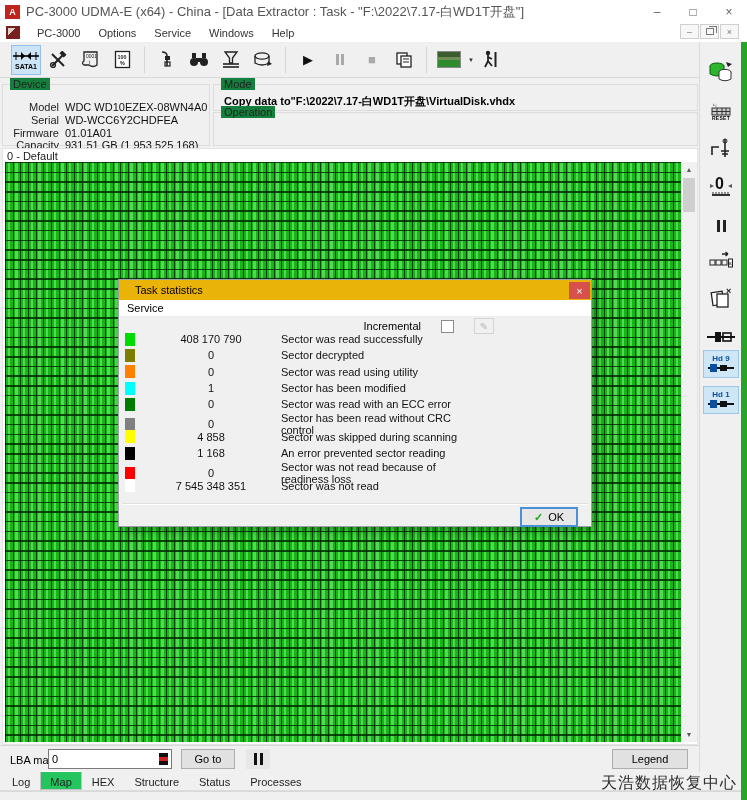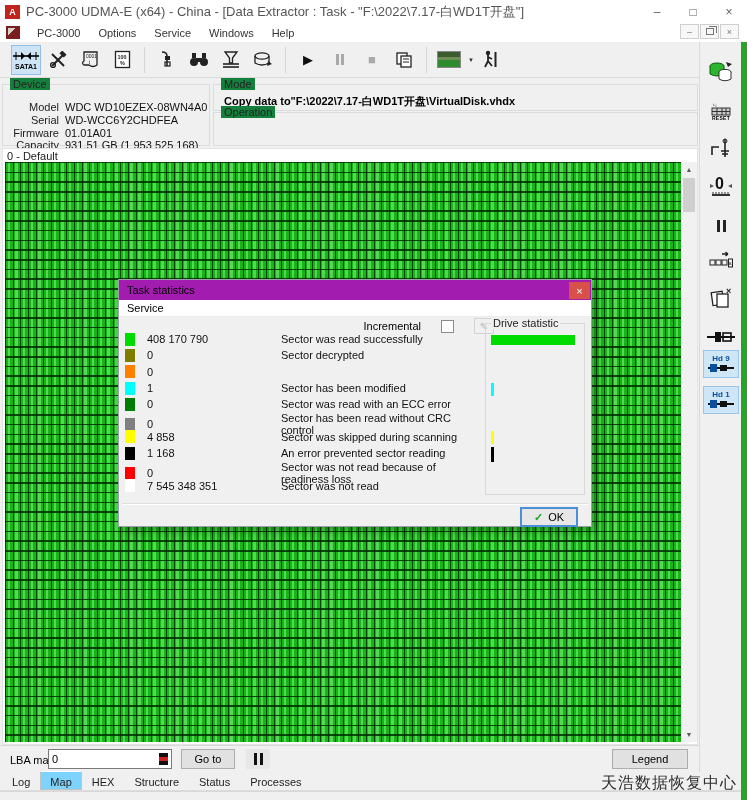--- a/index.html
+++ b/index.html
@@ -82,35 +82,35 @@
   .side-btn svg{display:block}
   .reset-text{font-size:5px;font-weight:bold;line-height:5px;letter-spacing:.3px}
   .hd-btn{background:#cfe6f7;border:1px solid #9cc6e8;height:28px}
   .hd-label{font-size:8px;font-weight:bold;color:#0a4f9e;line-height:8px}
   .side-pause i{display:inline-block;width:3px;height:12px;background:#222;margin:0 1.5px}
   .green-strip{position:absolute;left:741px;top:42px;width:6px;bottom:0;background:#28a428}
 
   
   .dialog{position:absolute;left:118px;top:279px;width:474px;height:248px;background:#f0f0f0;
           border:1px solid #9aa0a6;box-shadow:4px 4px 10px rgba(0,0,0,.35);z-index:20}
-  .dlg-titlebar{height:20px;background:#a21caf;display:flex;align-items:center;padding-left:8px}
+  .dlg-titlebar{height:20px;background:#eab308;display:flex;align-items:center;padding-left:16px}
   .dlg-close{margin-left:auto;width:21px;height:17px;background:#d8504a;color:#fff;
              display:flex;align-items:center;justify-content:center;font-size:11px;margin-right:1px;margin-top:1px}
   .dlg-menubar{height:17px;background:#fff;display:flex;align-items:center;padding-left:8px;
                border-bottom:1px solid #ececec}
   .dlg-body{position:absolute;left:0;top:37px;right:0;bottom:0}
   .inc-row{position:absolute;left:0;top:1px;width:375px;height:16px;display:flex;
            justify-content:flex-end;align-items:center;gap:20px}
   .checkbox{width:13px;height:13px;background:#fff;border:1px solid #8b8b8b}
   .edit-btn{width:20px;height:16px;background:#f0f0f0;border:1px solid #d4d4d4;color:#b5b5b5;
             font-size:10px;display:flex;align-items:center;justify-content:center}
   .stat-rows{position:absolute;left:6px;top:14px;width:356px}
   .stat-row{height:16.3px;display:grid;grid-template-columns:16px 128px auto;align-items:center;column-gap:6px}
   .sw{width:10px;height:13px}
-  .cnt{text-align:left;color:#111}
+  .cnt{text-align:center;color:#111}
   .lbl{color:#111}
   .drive-group{position:absolute;left:366px;top:6px;width:100px;height:172px;border:1px solid #d8d8d8}
   .drive-title{position:absolute;top:-7px;left:5px;background:#f0f0f0;padding:0 2px;color:#222}
   .bar-slot{height:16.3px;display:flex;align-items:center}
   .bar-slots{padding-top:8px;padding-left:5px}
   .bar-full{width:84px;height:10px}
   .bar-tick{width:3px;height:13px}
   .bar-tick.tall{width:2.5px;height:15px}
   .dlg-sep{position:absolute;left:3px;right:3px;top:186px;border-top:1px solid #dfdfdf;
            border-bottom:1px solid #fff}
@@ -131,21 +131,21 @@
             border:1px solid #adadad;display:flex;align-items:center;justify-content:center}
   .lba-pause{position:absolute;left:246px;top:3px;width:24px;height:20px;background:#e7e7e7;
              display:flex;align-items:center;justify-content:center;gap:3px}
   .lba-pause i{display:block;width:3px;height:12px;background:#111}
   .legend-btn{position:absolute;left:612px;top:3px;width:76px;height:20px;background:#e1e1e1;
               border:1px solid #adadad;display:flex;align-items:center;justify-content:center}
 
   .tabbar{position:absolute;left:0;top:772px;width:741px;height:19px;background:#f0f0f0;
           display:flex;align-items:stretch;padding-left:2px;border-bottom:1px solid #dcdcdc}
   .tab{padding:2px 9px 0 9px;color:#222;border:1px solid transparent;display:flex;align-items:center}
-  .tab.active{background:#7dd3fc;border:1px solid #c3c3c3;border-top-color:#fff;margin-top:-1px;font-weight:normal}
+  .tab.active{background:#22c55e;border:1px solid #c3c3c3;border-top-color:#fff;margin-top:-1px;font-weight:normal}
   .watermark{position:absolute;right:10px;top:773px;font-size:16px;color:#2e2e2e;letter-spacing:1px}
   .status-strip{position:absolute;left:0;top:791px;width:741px;height:9px;background:#f0f0f0;
                 border-top:1px solid #d8d8d8}
 </style>
 </head>
 <body>
 
 <div class="app">
 
   <div class="titlebar">
@@ -416,20 +416,21 @@
           <span class="lbl">Sector was read successfully</span>
         </div>
         <div class="stat-row">
           <span class="sw" style="background-color: rgb(125, 125, 0);"></span>
           <span class="cnt">0</span>
           <span class="lbl">Sector decrypted</span>
         </div>
         <div class="stat-row">
           <span class="sw" style="background-color: rgb(255, 128, 0);"></span>
           <span class="cnt">0</span>
+          <span class="lbl">Sector was read using utility</span>
         </div>
         <div class="stat-row">
           <span class="sw" style="background-color: rgb(0, 255, 255);"></span>
           <span class="cnt">1</span>
           <span class="lbl">Sector has been modified</span>
         </div>
         <div class="stat-row">
           <span class="sw" style="background-color: rgb(0, 125, 0);"></span>
           <span class="cnt">0</span>
           <span class="lbl">Sector was read with an ECC error</span>
@@ -454,43 +455,20 @@
           <span class="cnt">0</span>
           <span class="lbl">Sector was not read because of readiness loss</span>
         </div>
         <div class="stat-row">
           <span class="sw" style="background-color: rgb(255, 255, 255);"></span>
           <span class="cnt">7 545 348 351</span>
           <span class="lbl">Sector was not read</span>
         </div>
       </div>
 
-      <div class="drive-group">
-        <span class="drive-title">Drive statistic</span>
-        <div class="bar-slots">
-          <div class="bar-slot">
-              <span class="bar-full" style="background-color: rgb(0, 220, 0);"></span>
-            </div>
-          <div class="bar-slot"></div>
-          <div class="bar-slot"></div>
-          <div class="bar-slot">
-              <span class="bar-tick" style="background-color: rgb(0, 255, 255);"></span>
-            </div>
-          <div class="bar-slot"></div>
-          <div class="bar-slot"></div>
-          <div class="bar-slot">
-              <span class="bar-tick" style="background-color: rgb(255, 255, 0);"></span>
-            </div>
-          <div class="bar-slot">
-              <span class="bar-tick tall" style="background-color: rgb(0, 0, 0);"></span>
-            </div>
-          <div class="bar-slot"></div>
-          <div class="bar-slot"></div>
-        </div>
-      </div>
 
       <div class="dlg-sep"></div>
       <div class="ok-btn">
         <span class="ok-check">✓</span>
         <span>OK</span>
       </div>
     </div>
   </div>
 
   <div class="lba-bar">

